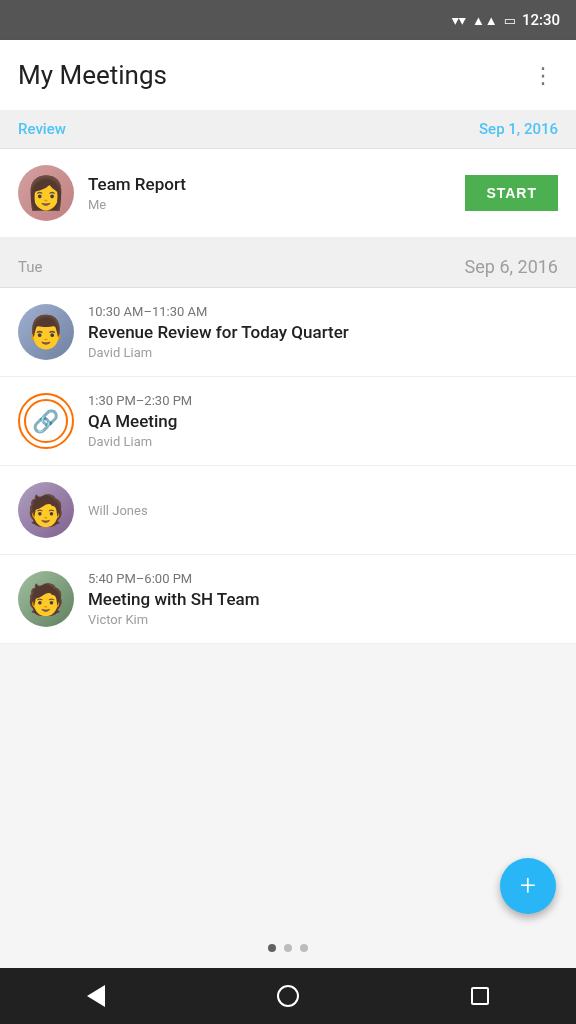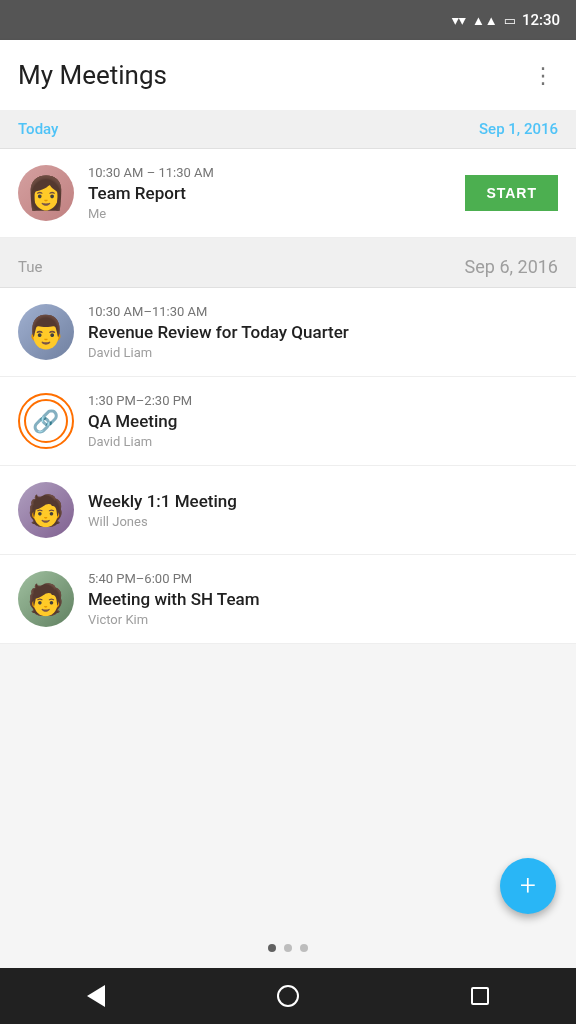--- a/index.html
+++ b/index.html
@@ -326,28 +326,27 @@
 </div>
 
 <div class="app-bar">
   <span class="app-title">My Meetings</span>
   <span class="more-icon">⋮</span>
 </div>
 
 <div class="content">
 
   <div class="section-header">
-    <span class="section-day">Today</span>
+    <span class="section-day">Review</span>
     <span class="section-date">Sep 1, 2016</span>
   </div>
 
   <div class="meeting-item">
     <div class="avatar avatar-woman"></div>
     <div class="meeting-info">
-      <div class="meeting-time">10:30 AM – 11:30 AM</div>
       <div class="meeting-title">Team Report</div>
       <div class="meeting-person">Me</div>
     </div>
     <button class="start-btn">START</button>
   </div>
 
   <div class="section-gap"></div>
 
   <div class="section-header">
     <span class="section-day-gray">Tue</span>
@@ -370,21 +369,20 @@
     <div class="meeting-info">
       <div class="meeting-time">1:30 PM–2:30 PM</div>
       <div class="meeting-title">QA Meeting</div>
       <div class="meeting-person">David Liam</div>
     </div>
   </div>
 
   <div class="meeting-item">
     <div class="avatar avatar-man2"></div>
     <div class="meeting-info">
-      <div class="meeting-title">Weekly 1:1 Meeting</div>
       <div class="meeting-person">Will Jones</div>
     </div>
   </div>
 
   <div class="meeting-item">
     <div class="avatar avatar-man3"></div>
     <div class="meeting-info">
       <div class="meeting-time">5:40 PM–6:00 PM</div>
       <div class="meeting-title">Meeting with SH Team</div>
       <div class="meeting-person">Victor Kim</div>

